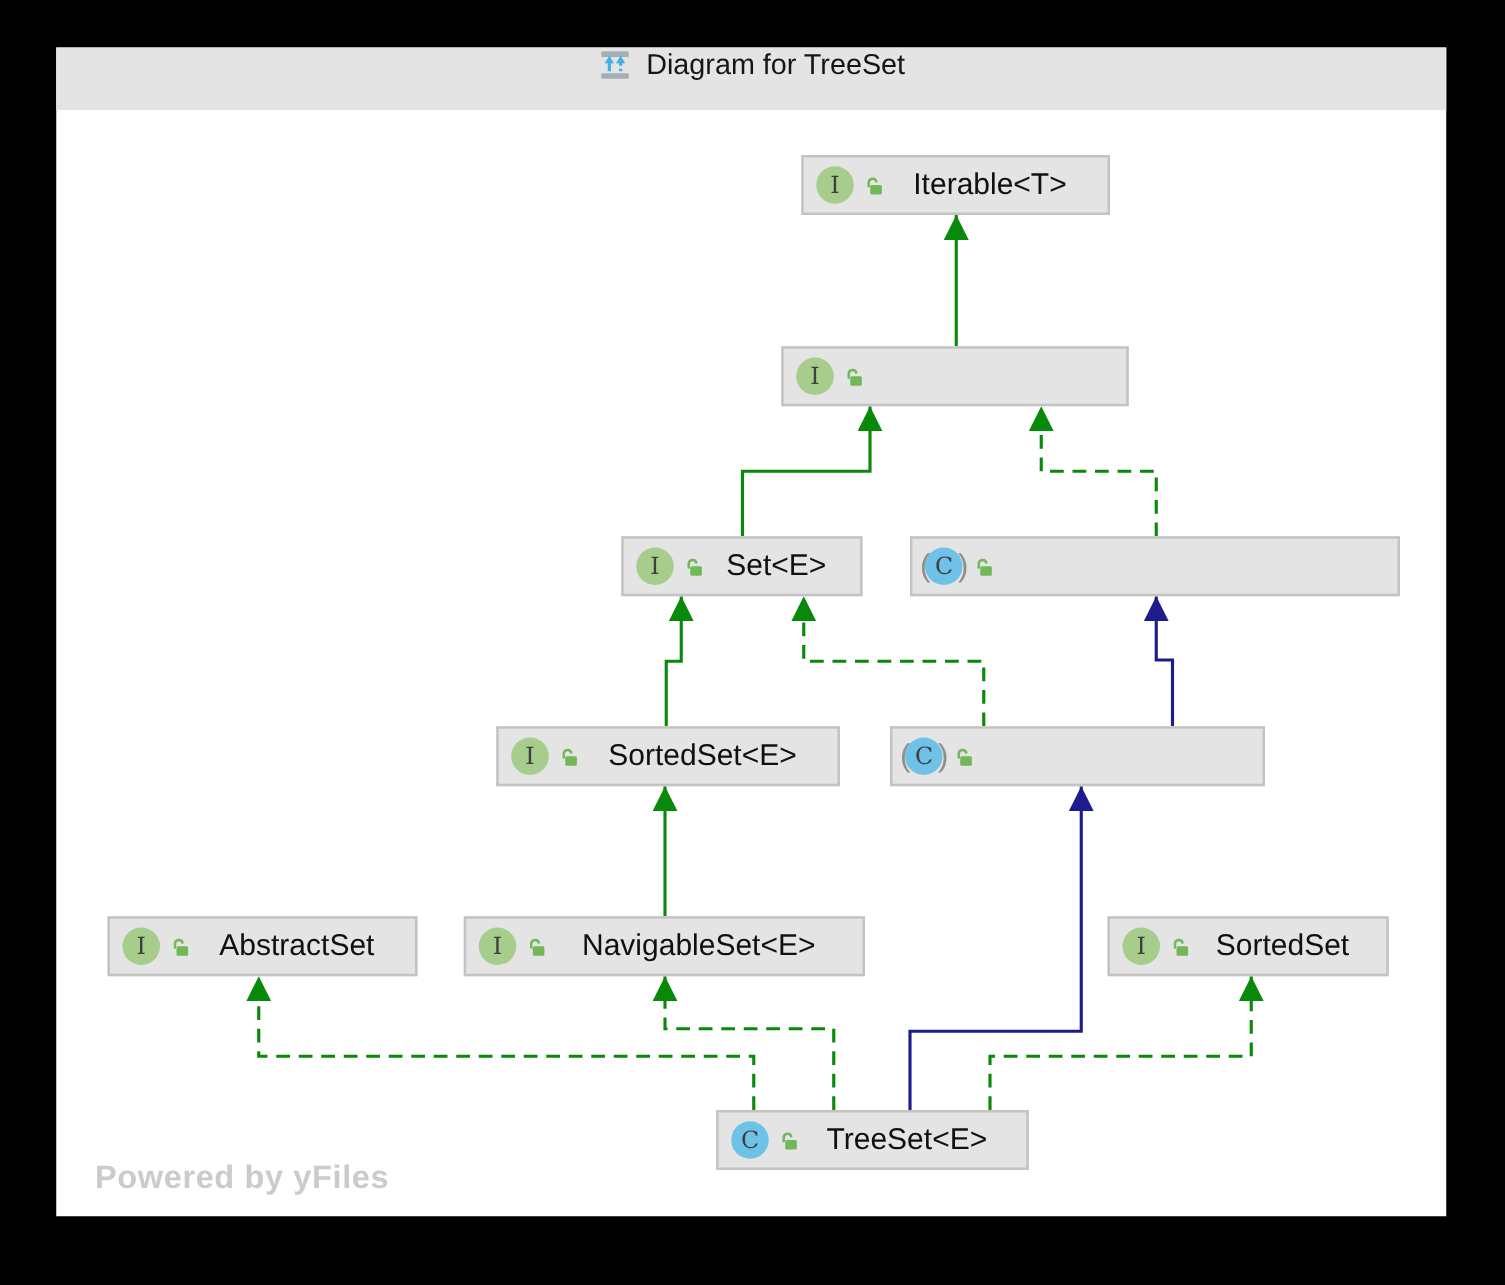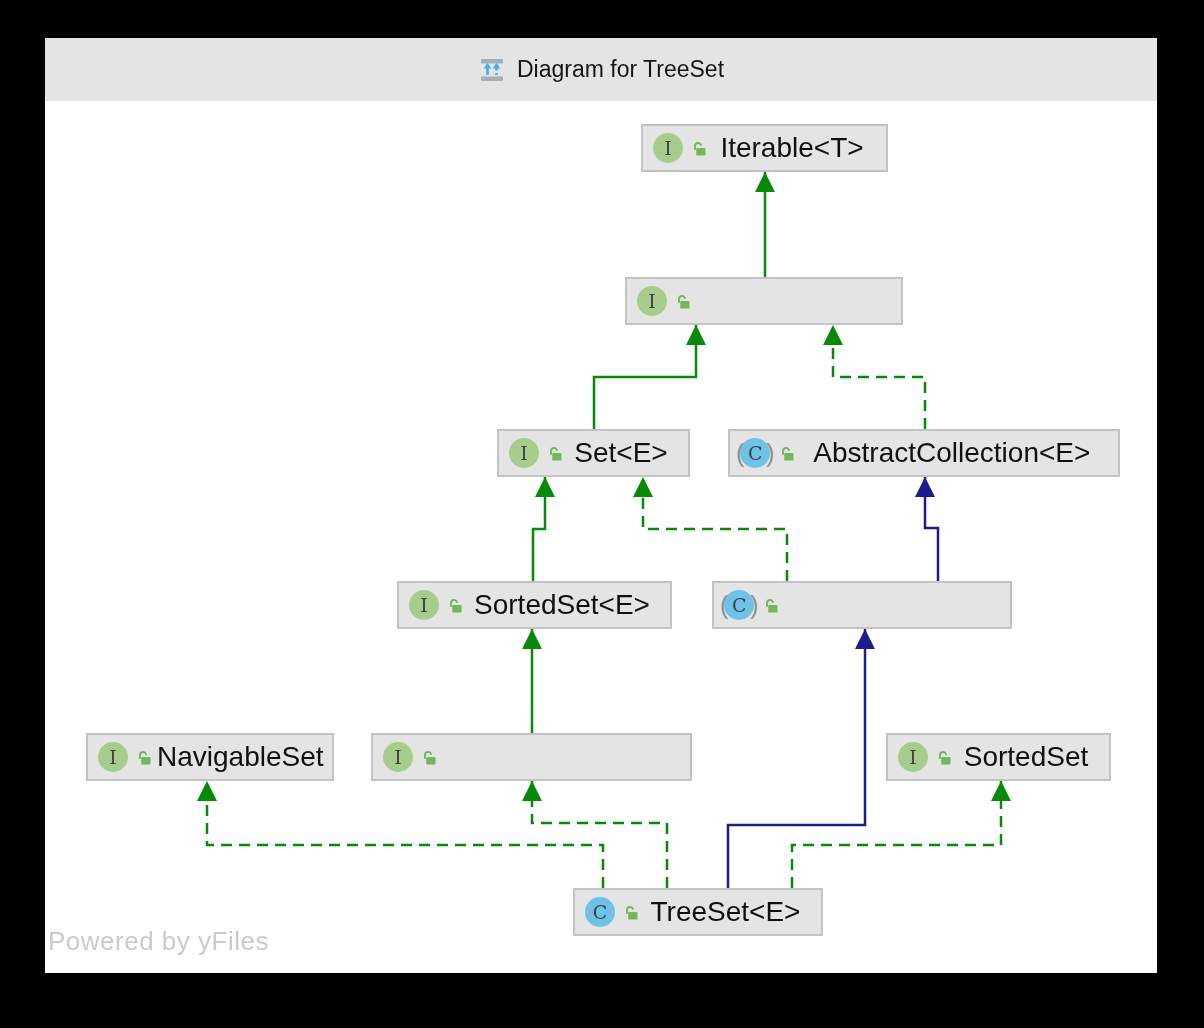--- a/index.html
+++ b/index.html
@@ -2,42 +2,42 @@
 <html><head>
 <meta charset="utf-8">
 <style>
   html,body { margin:0; padding:0; background:#000; }
   .stage {
     position:relative; width:1204px; height:1028px; background:#000;
     font-family:"Liberation Sans", sans-serif; overflow:hidden;
   }
   .content { position:absolute; left:45px; top:38px; width:1112px; height:935px; background:#ffffff; }
   .titlebar {
-    position:absolute; left:45px; top:38px; width:1112px; height:63px;
-    background:#E4E4E4; display:flex; align-items:center; justify-content:center; gap:11px;
+    position:absolute; left:45px; top:38px; width:1112px; height:50px;
+    background:#E4E4E4; display:flex; align-items:flex-start; justify-content:center; gap:11px;
   }
   .title-text { font-size:23px; color:#151515; }
   svg.edges { position:absolute; left:0; top:0; width:1204px; height:1028px; pointer-events:none; }
   .edge { fill:none; stroke-width:2.5px; }
   .edge.dashed { stroke-dasharray:11 7; }
   .node {
     position:absolute; box-sizing:border-box;
     background:#E4E4E4; border:2px solid #C3C3C3;
     display:flex; align-items:center; padding:0 10px; cursor:default;
   }
   .badge-wrap { display:flex; align-items:center; flex:0 0 auto; }
   .badge {
     width:30px; height:30px; border-radius:50%;
     display:flex; align-items:center; justify-content:center;
     font-family:"DejaVu Serif", serif; font-size:19px; line-height:1; color:#3F3F3F;
   }
   .paren { color:#8F8F8F; font-size:25px; line-height:1; margin:0 -4px; position:relative; z-index:1; font-family:"Liberation Sans",sans-serif; }
   .lock { margin-left:8px; flex:0 0 auto; display:flex; }
-  .label { flex:1 1 auto; text-align:center; font-size:28px; color:#101010; white-space:nowrap; padding:0 4px; }
-  .watermark { position:absolute; left:48px; top:926px; font-size:26px; color:#CBCBCB; letter-spacing:0.5px; font-weight:400; }
+  .label { flex:1 1 auto; text-align:center; font-size:24px; color:#101010; white-space:nowrap; padding:0 4px; }
+  .watermark { position:absolute; left:76px; top:926px; font-size:26px; color:#CBCBCB; letter-spacing:0.5px; font-weight:700; }
 </style>
 </head>
 <body>
 
 <div class="stage">
 
   <div class="content"></div>
 
   <svg class="edges" viewBox="0 0 1204 1028">
     <defs>
@@ -102,21 +102,20 @@
           <span class="paren">(</span>
           <span class="badge class" style="background: rgb(110, 194, 232);">C</span>
           <span class="paren">)</span>
         </span>
         <span class="lock">
           <svg width="17" height="17" viewBox="0 0 17 17">
             <path d="M4 9 V5.6 A3.1 3.1 0 0 1 10 5" fill="none" stroke="#72B859" stroke-width="2" stroke-linecap="round"></path>
             <rect x="5.2" y="8" width="9.3" height="7.6" rx="1.2" fill="#72B859"></rect>
           </svg>
         </span>
-        <span class="label">AbstractCollection&lt;E&gt;</span>
       </div>
       <div class="node" style="left: 397px; top: 581px; width: 275px; height: 48px; background: rgb(228, 228, 228); border-color: rgb(195, 195, 195);">
         <span class="badge-wrap">
           <span class="badge interface" style="background: rgb(166, 205, 139);">I</span>
         </span>
         <span class="lock">
           <svg width="17" height="17" viewBox="0 0 17 17">
             <path d="M4 9 V5.6 A3.1 3.1 0 0 1 10 5" fill="none" stroke="#72B859" stroke-width="2" stroke-linecap="round"></path>
             <rect x="5.2" y="8" width="9.3" height="7.6" rx="1.2" fill="#72B859"></rect>
           </svg>
@@ -139,32 +138,33 @@
       <div class="node" style="left: 86px; top: 733px; width: 248px; height: 48px; background: rgb(228, 228, 228); border-color: rgb(195, 195, 195);">
         <span class="badge-wrap">
           <span class="badge interface" style="background: rgb(166, 205, 139);">I</span>
         </span>
         <span class="lock">
           <svg width="17" height="17" viewBox="0 0 17 17">
             <path d="M4 9 V5.6 A3.1 3.1 0 0 1 10 5" fill="none" stroke="#72B859" stroke-width="2" stroke-linecap="round"></path>
             <rect x="5.2" y="8" width="9.3" height="7.6" rx="1.2" fill="#72B859"></rect>
           </svg>
         </span>
-        <span class="label">NavigableSet</span>
+        <span class="label">AbstractSet</span>
       </div>
       <div class="node" style="left: 371px; top: 733px; width: 321px; height: 48px; background: rgb(228, 228, 228); border-color: rgb(195, 195, 195);">
         <span class="badge-wrap">
           <span class="badge interface" style="background: rgb(166, 205, 139);">I</span>
         </span>
         <span class="lock">
           <svg width="17" height="17" viewBox="0 0 17 17">
             <path d="M4 9 V5.6 A3.1 3.1 0 0 1 10 5" fill="none" stroke="#72B859" stroke-width="2" stroke-linecap="round"></path>
             <rect x="5.2" y="8" width="9.3" height="7.6" rx="1.2" fill="#72B859"></rect>
           </svg>
         </span>
+        <span class="label">NavigableSet&lt;E&gt;</span>
       </div>
       <div class="node" style="left: 886px; top: 733px; width: 225px; height: 48px; background: rgb(228, 228, 228); border-color: rgb(195, 195, 195);">
         <span class="badge-wrap">
           <span class="badge interface" style="background: rgb(166, 205, 139);">I</span>
         </span>
         <span class="lock">
           <svg width="17" height="17" viewBox="0 0 17 17">
             <path d="M4 9 V5.6 A3.1 3.1 0 0 1 10 5" fill="none" stroke="#72B859" stroke-width="2" stroke-linecap="round"></path>
             <rect x="5.2" y="8" width="9.3" height="7.6" rx="1.2" fill="#72B859"></rect>
           </svg>

